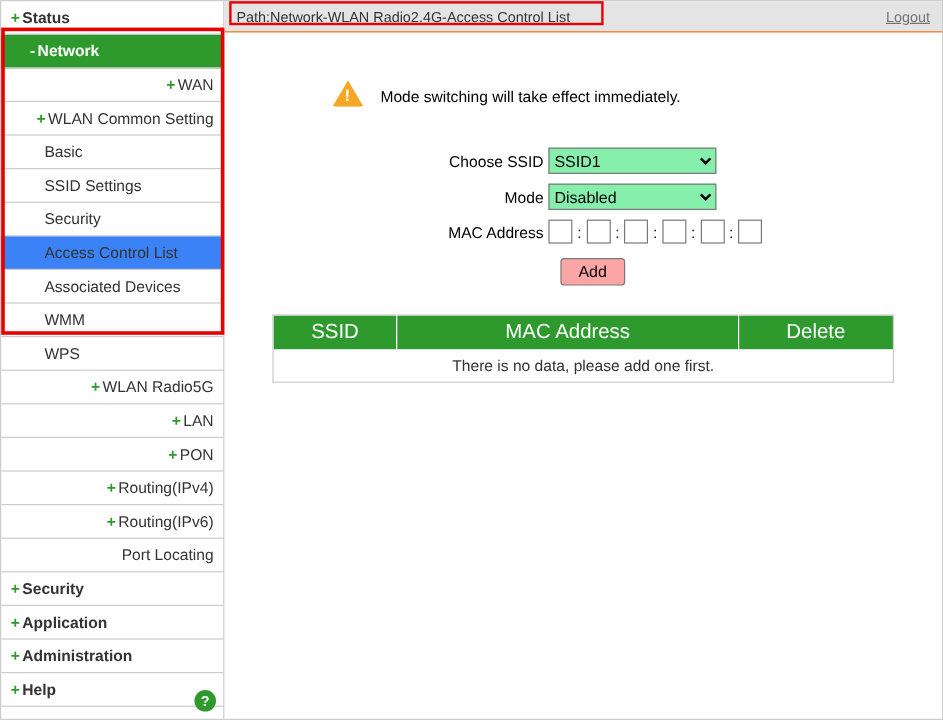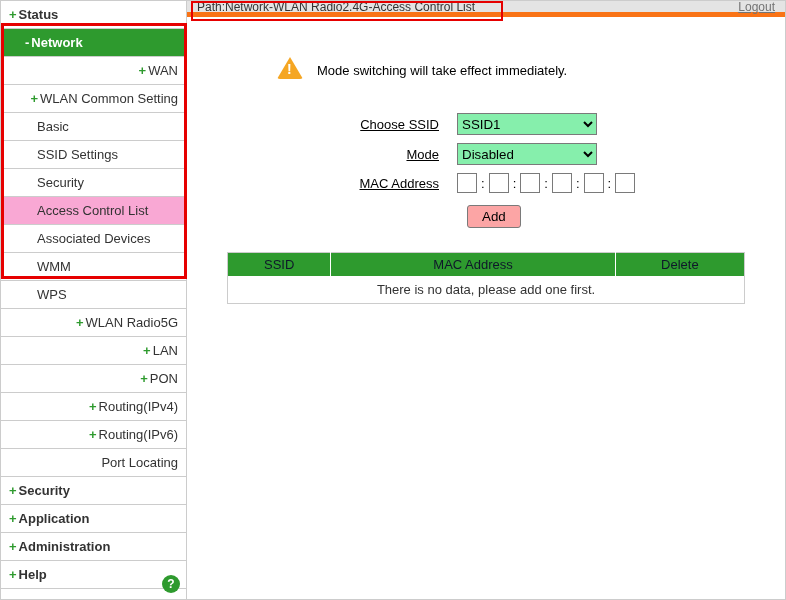--- a/index.html
+++ b/index.html
@@ -7,42 +7,42 @@
   .container { display: flex; width: 786px; height: 600px; border: 1px solid #ccc; }
   .sidebar { width: 186px; border-right: 1px solid #ccc; display: flex; flex-direction: column; position: relative; }
   .nav-item { display: block; padding: 6px 8px; border-bottom: 1px solid #ccc; cursor: pointer; color: #333; }
   .nav-item.expanded { background: #2e9a2e; color: #fff; font-weight: bold; padding-left: 24px; }
   .nav-top { font-weight: bold; }
   .nav-toggle { color: #2e9a2e; margin-right: 2px; font-weight: bold; }
   .nav-item.expanded .nav-toggle { color: #fff; }
   .sub { padding-left: 20px; font-weight: normal; text-align: right; }
   .sub2 { padding-left: 36px; font-weight: normal; }
   .sub-active { background: #7ed37e; }
-  .sub2-active { background: #f9a8d4; }
+  .sub2-active { background: #3b82f6; }
   .red-box-sidebar { position: absolute; left: 0px; top: 22px; width: 186px; height: 256px; border: 3px solid #e60000; pointer-events: none; z-index: 10; }
   .main { flex: 1; display: flex; flex-direction: column; }
-  .topbar { height: 16px; background: #e4e4e4; border-bottom: 5px solid #f97316; display: flex; align-items: center; padding: 0 10px; position: relative; }
+  .topbar { height: 26px; background: #e4e4e4; border-bottom: 1px solid #f97316; display: flex; align-items: center; padding: 0 10px; position: relative; }
   .breadcrumb { font-size: 12px; color: #333; }
   .red-box-breadcrumb { position: absolute; left: 4px; top: 0px; height: 20px; width: 312px; border: 2px solid #e60000; pointer-events: none; }
   .logout { margin-left: auto; text-decoration: underline; color: #737373; cursor: pointer; font-size: 12px; }
   .content { padding: 40px 40px 20px 40px; }
   .alert-row { display: flex; align-items: center; gap: 14px; margin-bottom: 30px; margin-left: 50px; }
   .alert-icon { width: 26px; height: 26px; position: relative; }
   .alert-triangle { width: 0; height: 0; border-left: 13px solid transparent; border-right: 13px solid transparent; border-bottom: 22px solid #f5a623; border-radius: 3px; position: relative; }
   .alert-bang { position: absolute; top: 4px; left: 10px; color: #fff; font-weight: bold; font-size: 14px; }
   .form { margin-left: 50px; }
   .form-row { display: flex; align-items: center; margin-bottom: 8px; }
-  .form-label { width: 180px; text-align: right; padding-right: 18px; text-decoration: underline; }
+  .form-label { width: 180px; text-align: right; padding-right: 4px; }
   .form-field select { width: 140px; height: 22px; border: 1px solid #7a7a7a; background: #86efac; }
   .mac-inputs { display: flex; align-items: center; gap: 2px; }
   .mac-inputs input { width: 20px; height: 20px; border: 1px solid #7a7a7a; text-align: center; }
   .mac-sep { margin: 0 2px; }
   .add-btn { margin-left: 190px; margin-top: 4px; padding: 3px 14px; border: 1px solid #7a7a7a; background: #fca5a5; border-radius: 3px; cursor: pointer; }
   .table { margin-top: 24px; border: 1px solid #ccc; width: 100%; border-collapse: collapse; }
-  .table th { background: #2e9a2e; color: #0f172a; font-weight: normal; padding: 4px; font-size: 13px; border-right: 1px solid #fff; }
+  .table th { background: #2e9a2e; color: #ffffff; font-weight: normal; padding: 4px; font-size: 17px; border-right: 1px solid #fff; }
   .table th:last-child { border-right: none; }
   .table td { padding: 6px; text-align: center; color: #333; }
   .help-icon { position: absolute; bottom: 6px; right: 6px; width: 18px; height: 18px; border-radius: 50%; background: #2e9a2e; color: #fff; text-align: center; line-height: 18px; font-size: 12px; font-weight: bold; cursor: pointer; }
 </style>
 </head>
 <body>
 
 <div class="container">
   <div class="sidebar">
     <div class="red-box-sidebar"></div>

